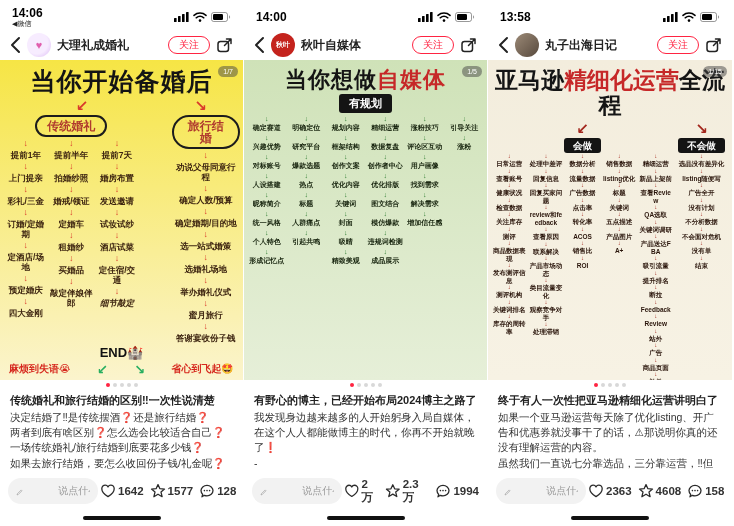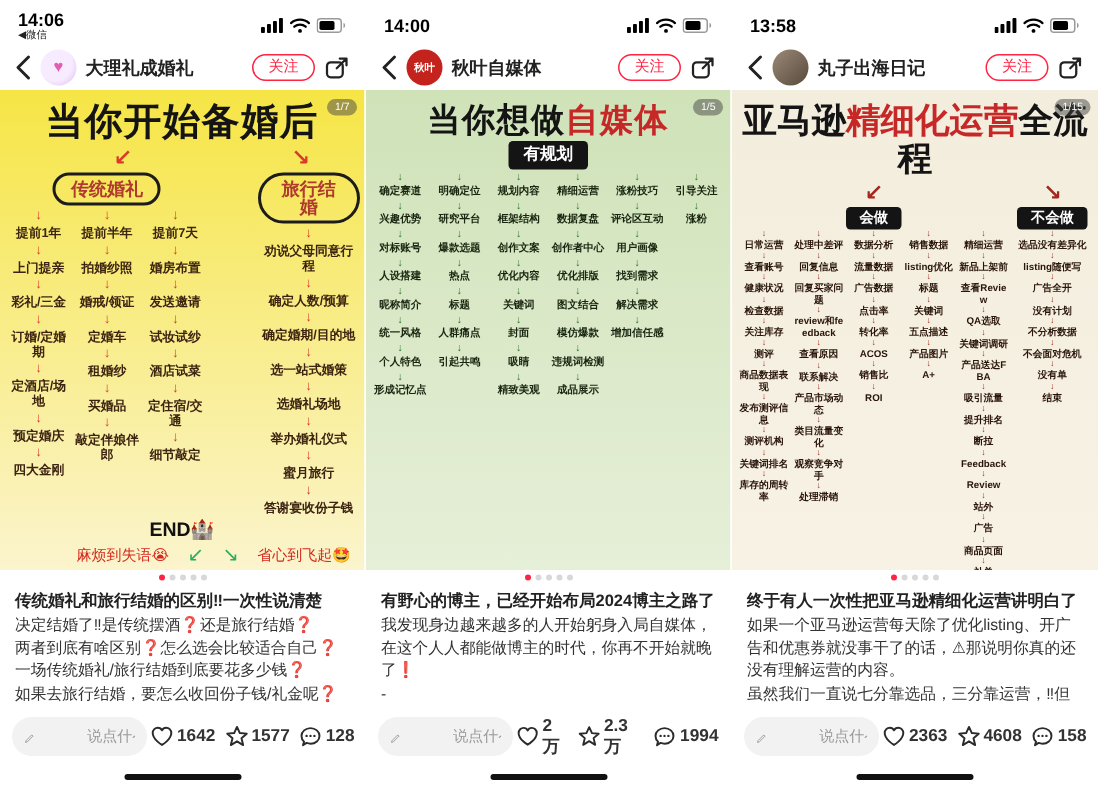--- a/index.html
+++ b/index.html
@@ -36,21 +36,21 @@
   .ig-groups{display:flex;align-items:flex-start;flex:1;}
   .ig-group{display:flex;flex-direction:column;align-items:center;min-width:0;}
   .ig-box{font-weight:800;text-align:center;line-height:1;flex:0 0 auto;}
   .ig-box-oval{border:2px solid #1c1c1c;border-radius:999px;padding:3px 10px;font-size:12px;}
   .ig-box-dark{background:#141414;color:#fff;border-radius:3px;padding:4px 10px;font-size:11px;}
   .ig-chains{display:flex;width:100%;justify-content:space-evenly;align-items:flex-start;}
   .ig-chain{display:flex;flex-direction:column;align-items:center;flex:1;min-width:0;padding:0 1px;}
   .ig-node{font-weight:bold;text-align:center;word-break:break-all;}
   .ig-arrow{font-weight:bold;text-align:center;}
   .ig-end{text-align:center;font-size:13px;font-weight:800;color:#111;margin:2px 0;flex:0 0 auto;}
-  .ig-footer{display:flex;justify-content:space-between;align-items:center;padding:0 6px 5px;font-size:10px;font-weight:400;color:#d6281e;flex:0 0 auto;margin-left:42px;}
+  .ig-footer{display:flex;justify-content:space-between;align-items:center;padding:0 6px 5px;font-size:10px;font-weight:700;color:#d6281e;flex:0 0 auto;}
   .ig-ga{color:#27ae60;font-size:13px;}
 
   .ig-s1 .ig-title{font-size:25px;color:#141414;}
   .ig-s1 .ig-node{font-size:8.5px;line-height:10px;}
   .ig-s1 .ig-arrow{font-size:9px;line-height:13px;}
   .ig-s2 .ig-title{font-size:22px;}
   .ig-s2 .ig-node{font-size:7px;line-height:8px;}
   .ig-s2 .ig-arrow{font-size:7px;line-height:11px;}
   .ig-s3 .ig-title{font-size:23px;letter-spacing:0;}
   .ig-s3 .ig-node{font-size:6.5px;line-height:7.5px;}
@@ -177,21 +177,21 @@
                 <div class="ig-node" style="color: rgb(61, 36, 16);">婚房布置</div>
                 <div class="ig-arrow" style="color: rgb(217, 58, 43);">↓</div>
                 <div class="ig-node" style="color: rgb(61, 36, 16);">发送邀请</div>
                 <div class="ig-arrow" style="color: rgb(217, 58, 43);">↓</div>
                 <div class="ig-node" style="color: rgb(61, 36, 16);">试妆试纱</div>
                 <div class="ig-arrow" style="color: rgb(217, 58, 43);">↓</div>
                 <div class="ig-node" style="color: rgb(61, 36, 16);">酒店试菜</div>
                 <div class="ig-arrow" style="color: rgb(217, 58, 43);">↓</div>
                 <div class="ig-node" style="color: rgb(61, 36, 16);">定住宿/交通</div>
                 <div class="ig-arrow" style="color: rgb(217, 58, 43);">↓</div>
-                <div class="ig-node" style="color: rgb(61, 36, 16);">细节敲定</div>
+                <div class="ig-node" style="color: rgb(61, 36, 16); font-style: italic;">细节敲定</div>
               </div>
             </div>
           </div>
           <div class="ig-group" style="flex: 1.5 1 0%; margin-left: 32px;">
             <div class="ig-box ig-box-oval" style="color: rgb(176, 58, 46);">旅行结婚</div>
             <div class="ig-chains">
               <div class="ig-chain">
                 <div class="ig-arrow" style="color: rgb(217, 58, 43);">↓</div>
                 <div class="ig-node" style="color: rgb(61, 36, 16);">劝说父母同意行程</div>
                 <div class="ig-arrow" style="color: rgb(217, 58, 43);">↓</div>

